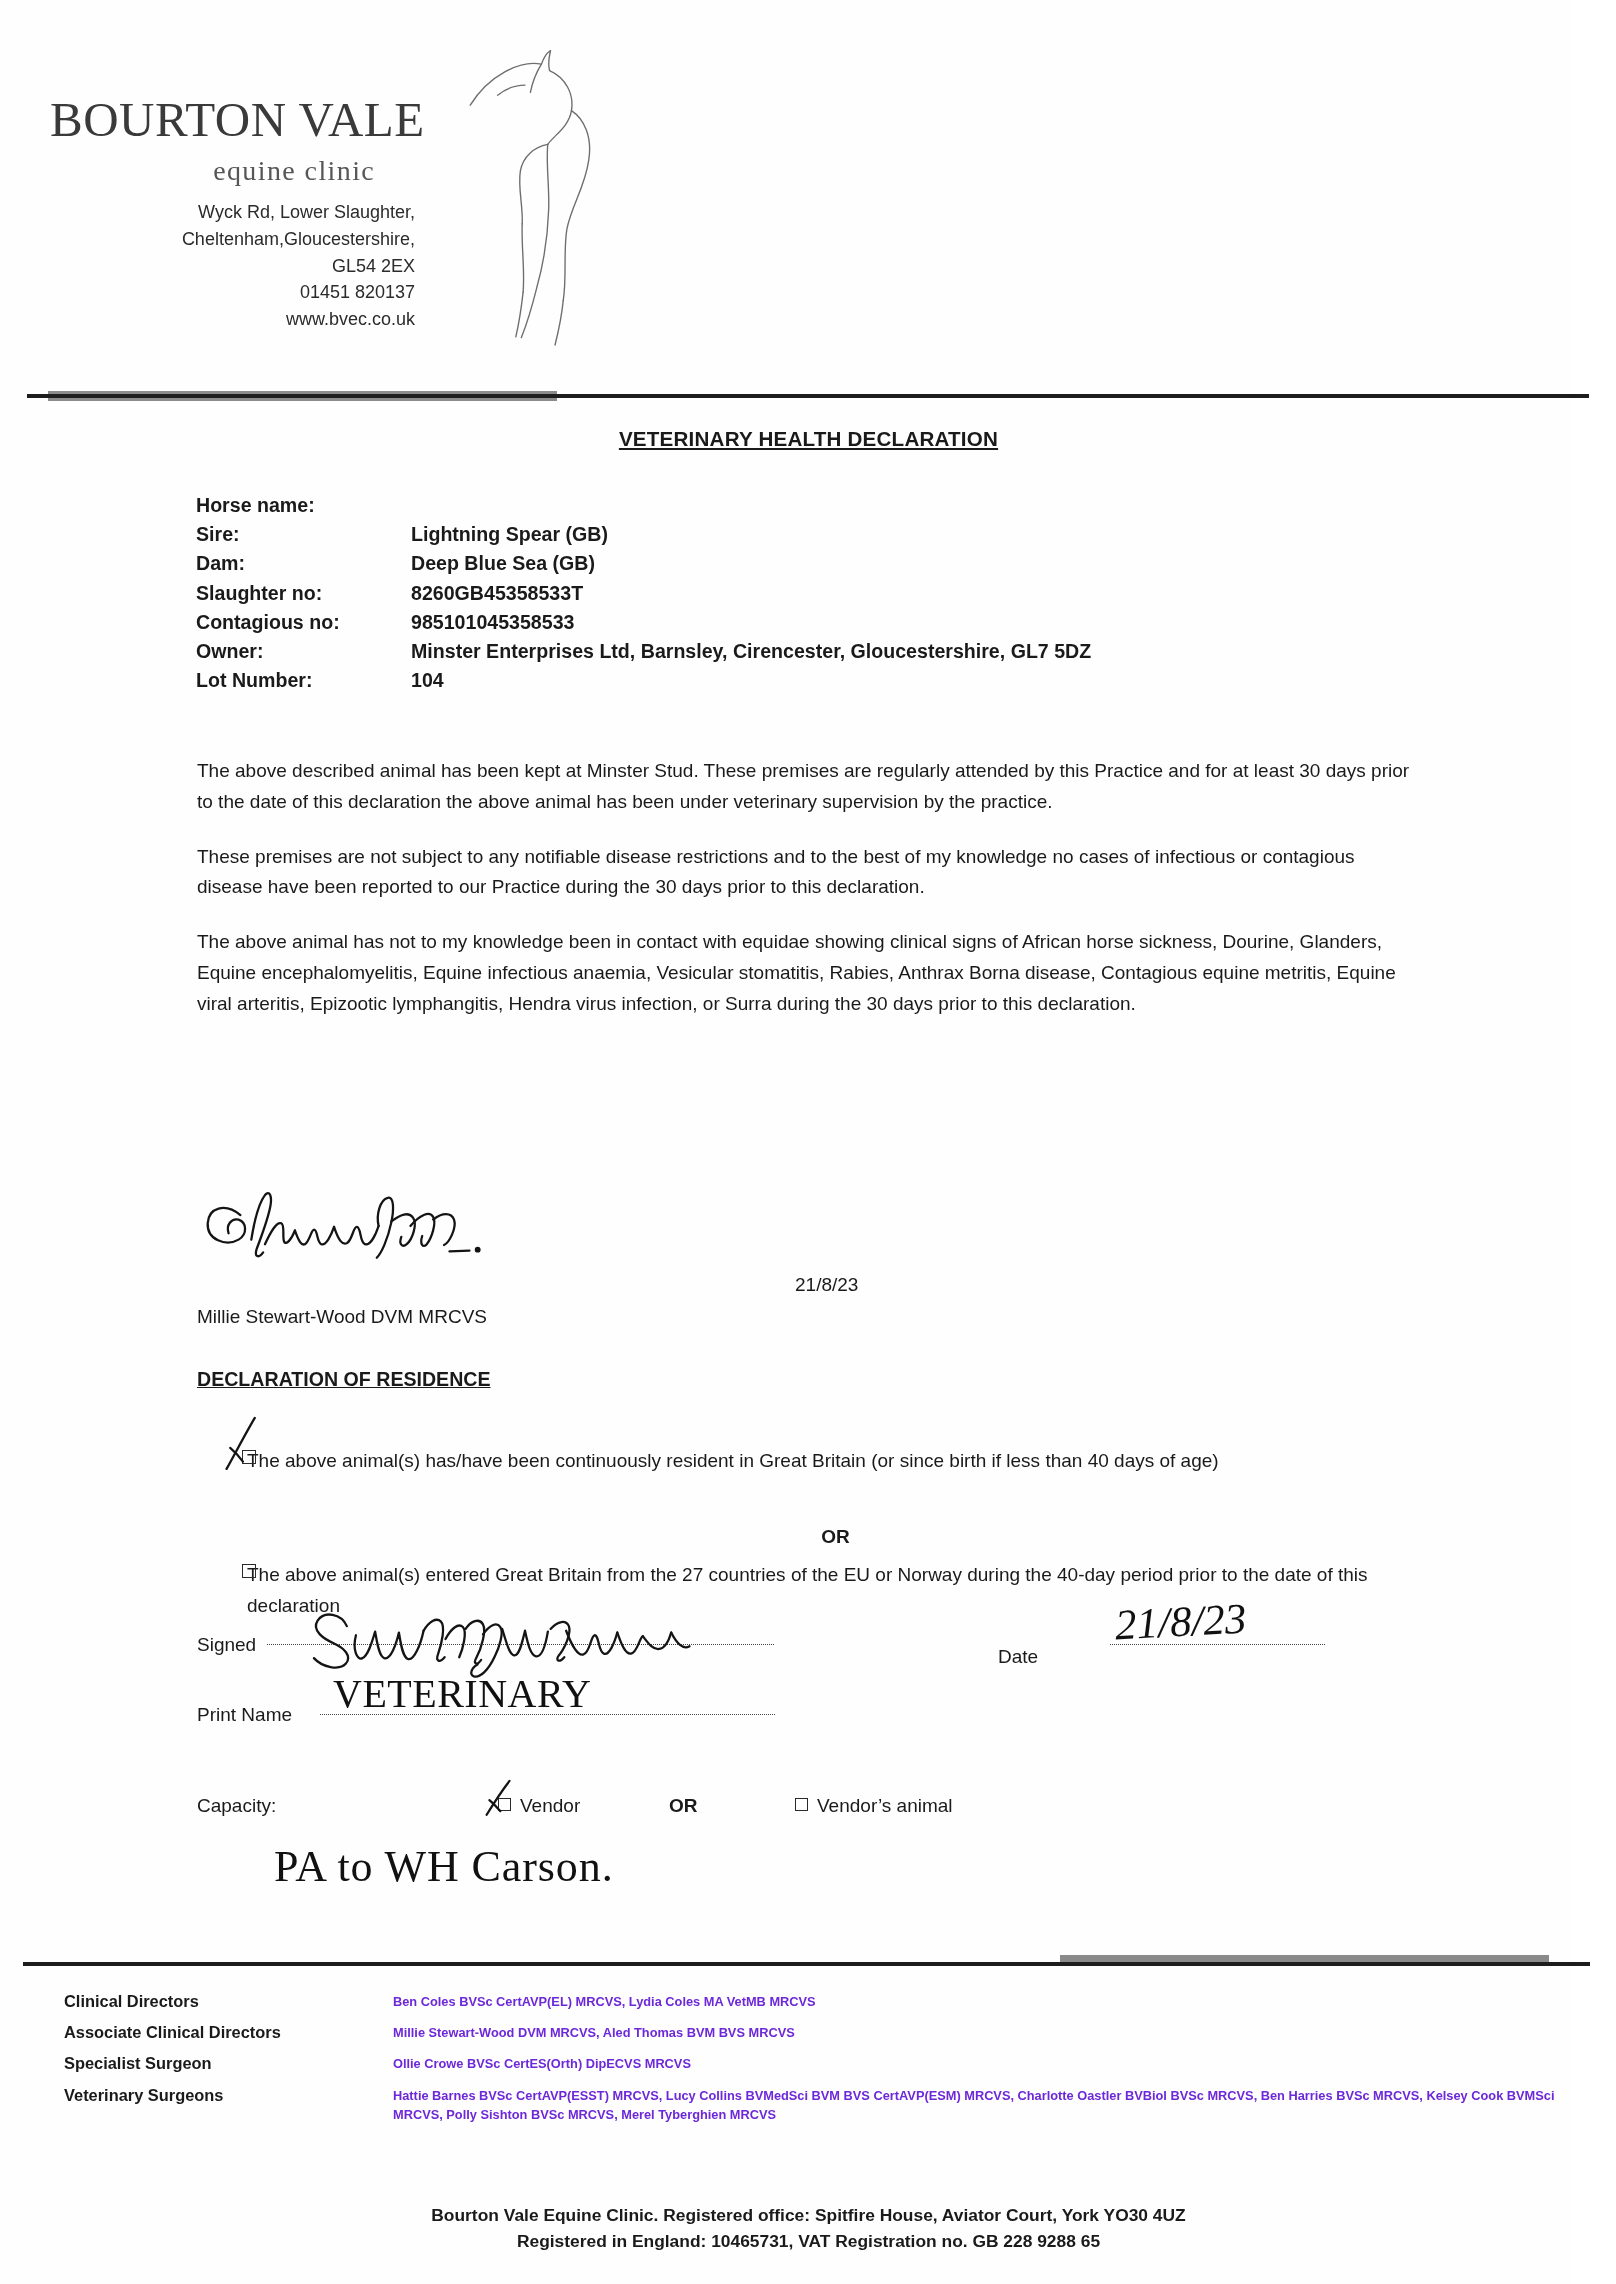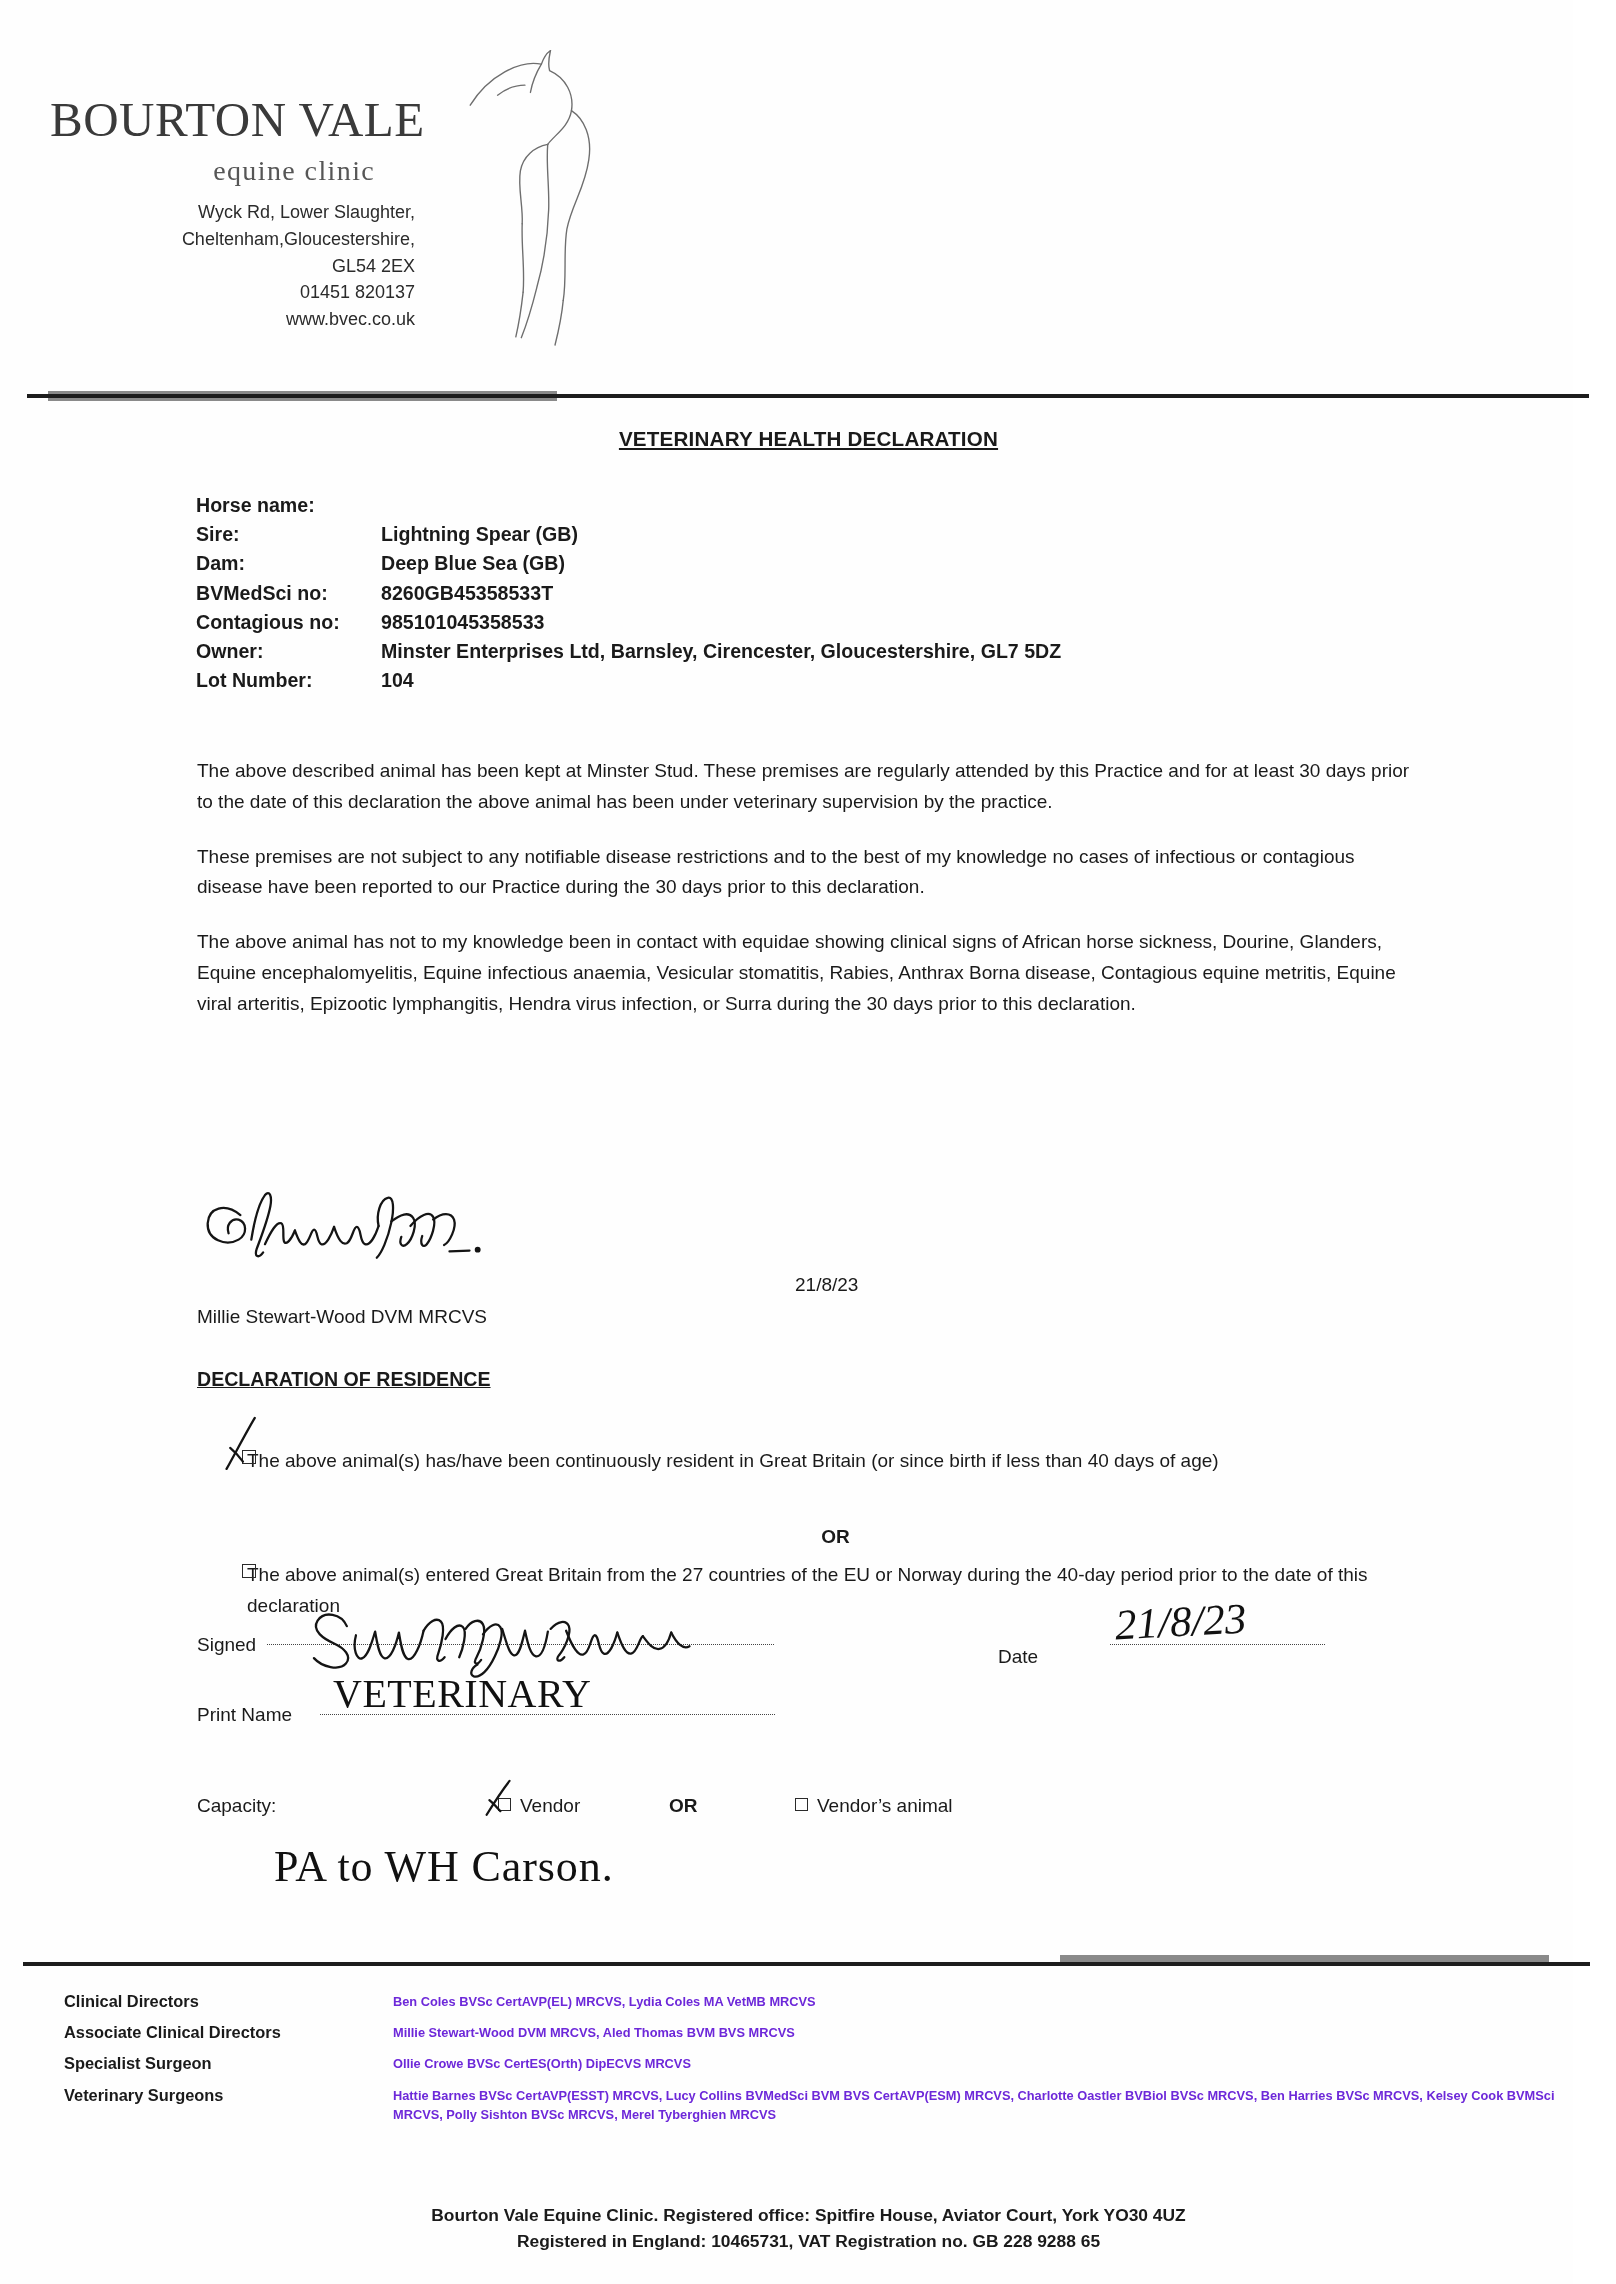--- a/index.html
+++ b/index.html
@@ -118,20 +118,21 @@
     left: 196px;
     top: 496px;
     width: 1211px;
     font-size: 19.6px;
     font-weight: bold;
     line-height: 1.0;
   }
   .details .row {
     display: flex;
     margin-bottom: 9.6px;
+    gap: 30px;
   }
   .details .lbl {
     width: 185px;
     flex: 0 0 185px;
   }
   .details .val {
     flex: 1 1 auto;
   }
 
   
@@ -428,21 +429,21 @@
     </div>
     <div class="row">
       <div class="lbl">Sire:</div>
       <div class="val">Lightning Spear (GB)</div>
     </div>
     <div class="row">
       <div class="lbl">Dam:</div>
       <div class="val">Deep Blue Sea (GB)</div>
     </div>
     <div class="row">
-      <div class="lbl">BVMedSci no:</div>
+      <div class="lbl">Slaughter no:</div>
       <div class="val">8260GB45358533T</div>
     </div>
     <div class="row">
       <div class="lbl">Contagious no:</div>
       <div class="val">985101045358533</div>
     </div>
     <div class="row">
       <div class="lbl">Owner:</div>
       <div class="val">Minster Enterprises Ltd, Barnsley, Cirencester, Gloucestershire, GL7 5DZ</div>
     </div>

